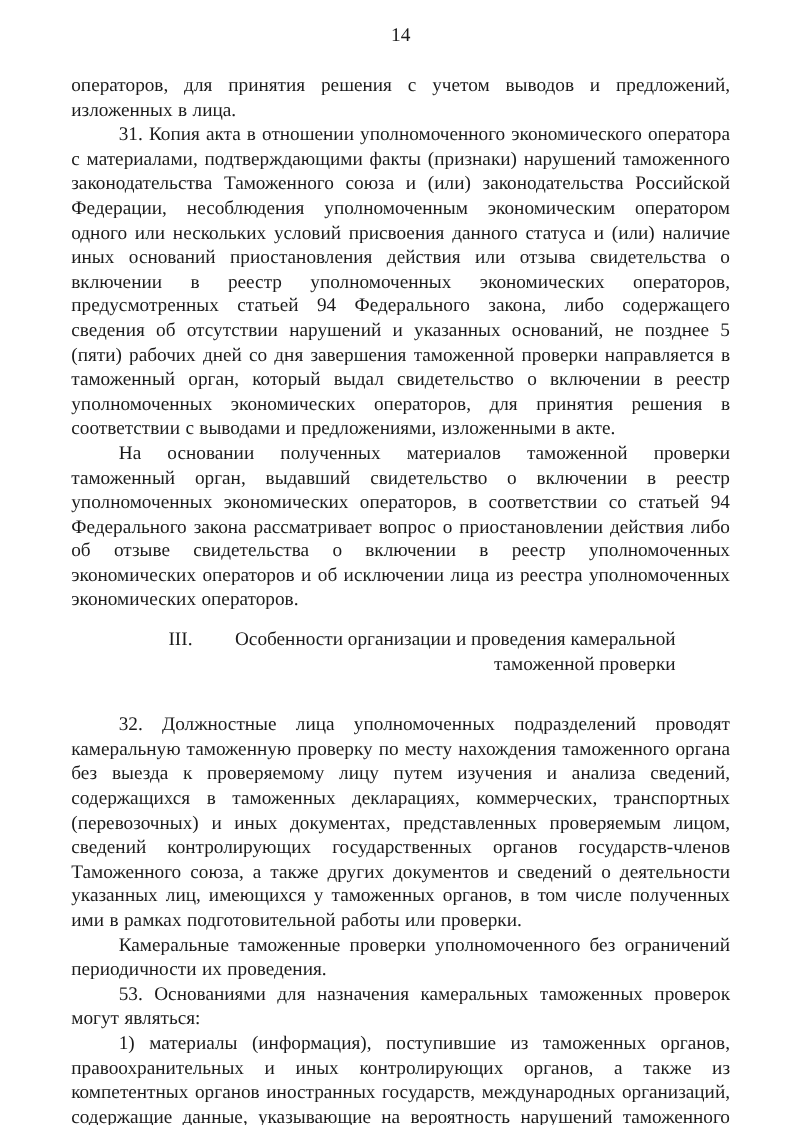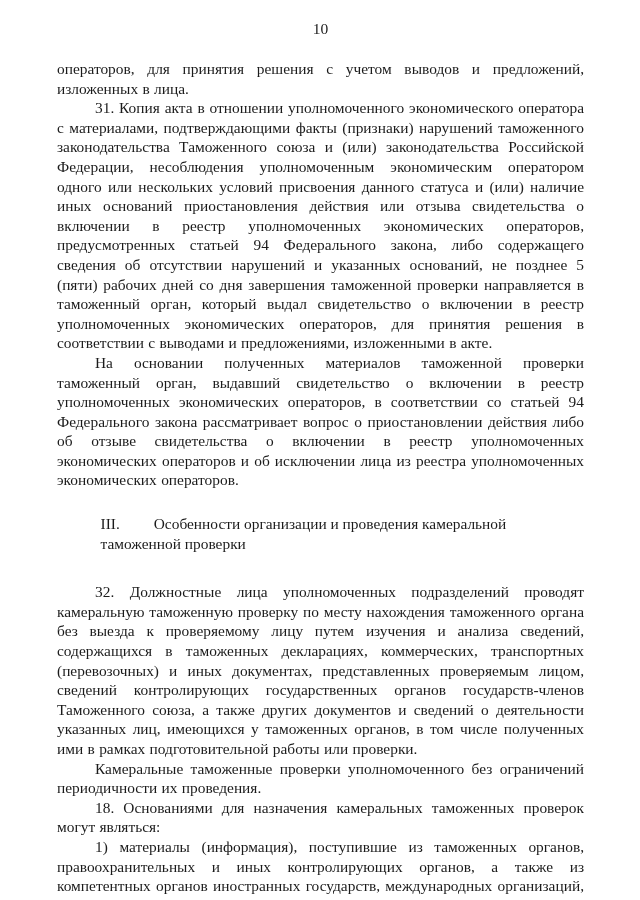--- a/index.html
+++ b/index.html
@@ -31,47 +31,47 @@
     line-height: 19.6px;
     text-align: justify;
     text-indent: 38px;
     word-spacing: 0.5px;
   }
   .para.no-indent {
     text-indent: 0;
   }
   .section-heading {
     max-width: 440px;
-    margin: 24px auto 29px auto;
-    text-align: left;
+    margin: 12px auto 29px auto;
+    text-align: right;
     font-size: 15.4px;
     line-height: 19.6px;
   }
   .section-heading .h-num {
     margin-right: 34px;
   }
 </style>
 </head>
 <body>
 
 <div class="page">
 
-  <div class="page-number">10</div>
+  <div class="page-number">14</div>
 
   <p class="para no-indent">операторов, для принятия решения с учетом выводов и предложений, изложенных в лица.</p>
 
   <p class="para">31. Копия акта в отношении уполномоченного экономического оператора с материалами, подтверждающими факты (признаки) нарушений таможенного законодательства Таможенного союза и (или) законодательства Российской Федерации, несоблюдения уполномоченным экономическим оператором одного или нескольких условий присвоения данного статуса и (или) наличие иных оснований приостановления действия или отзыва свидетельства о включении в реестр уполномоченных экономических операторов, предусмотренных статьей 94 Федерального закона, либо содержащего сведения об отсутствии нарушений и указанных оснований, не позднее 5 (пяти) рабочих дней со дня завершения таможенной проверки направляется в таможенный орган, который выдал свидетельство о включении в реестр уполномоченных экономических операторов, для принятия решения в соответствии с выводами и предложениями, изложенными в акте.</p>
 
   <p class="para">На основании полученных материалов таможенной проверки таможенный орган, выдавший свидетельство о включении в реестр уполномоченных экономических операторов, в соответствии со статьей 94 Федерального закона рассматривает вопрос о приостановлении действия либо об отзыве свидетельства о включении в реестр уполномоченных экономических операторов и об исключении лица из реестра уполномоченных экономических операторов.</p>
 
   <div class="section-heading">
     <span class="h-num">III.</span><span>Особенности организации и проведения камеральной таможенной проверки</span>
   </div>
 
   <p class="para">32. Должностные лица уполномоченных подразделений проводят камеральную таможенную проверку по месту нахождения таможенного органа без выезда к проверяемому лицу путем изучения и анализа сведений, содержащихся в таможенных декларациях, коммерческих, транспортных (перевозочных) и иных документах, представленных проверяемым лицом, сведений контролирующих государственных органов государств-членов Таможенного союза, а также других документов и сведений о деятельности указанных лиц, имеющихся у таможенных органов, в том числе полученных ими в рамках подготовительной работы или проверки.</p>
 
   <p class="para">Камеральные таможенные проверки уполномоченного без ограничений периодичности их проведения.</p>
 
-  <p class="para">18. Основаниями для назначения камеральных таможенных проверок могут являться:</p>
+  <p class="para">53. Основаниями для назначения камеральных таможенных проверок могут являться:</p>
 
   <p class="para">1) материалы (информация), поступившие из таможенных органов, правоохранительных и иных контролирующих органов, а также из компетентных органов иностранных государств, международных организаций, содержащие данные, указывающие на вероятность нарушений таможенного законодательства Таможенного союза и законодательства Российской Федерации о таможенном деле;</p>
 
 </div>
 
 </body></html>

